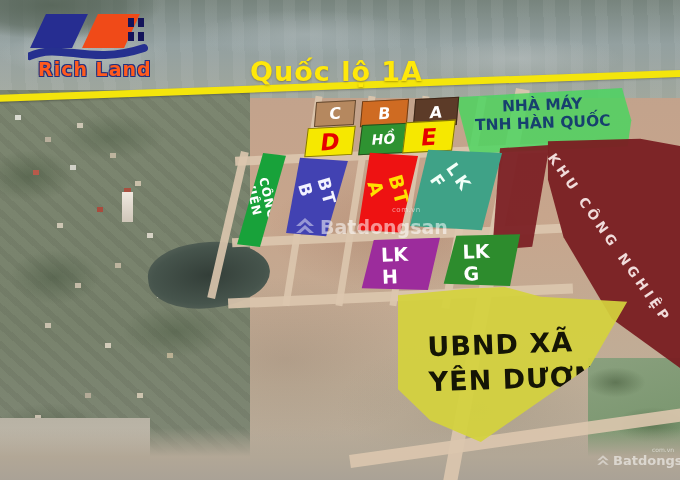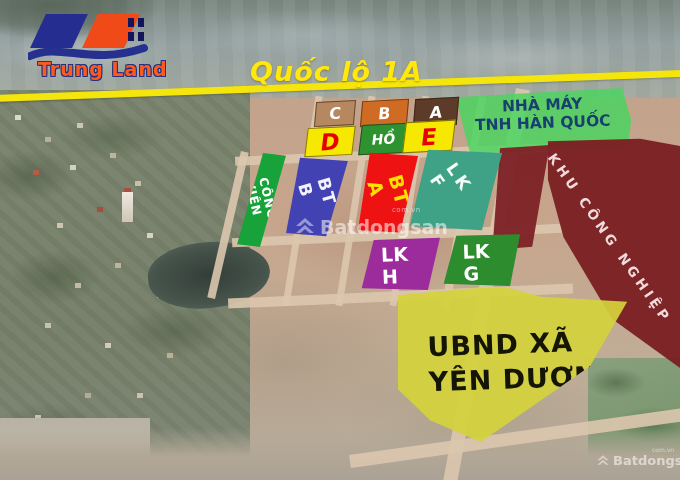--- a/index.html
+++ b/index.html
@@ -62,21 +62,21 @@
   .road.r-v3{left:406px;top:95px;width:7px;height:212px;transform:rotate(9deg);}
   .road.r-v4{left:460px;top:95px;width:8px;height:215px;transform:rotate(10deg);}
   .road.r-park{left:224px;top:150px;width:8px;height:150px;transform:rotate(13deg);}
   .road.r-main{left:516px;top:88px;width:14px;height:412px;transform:rotate(10.5deg);transform-origin:top left;}
   .road.r-bot{left:350px;top:455px;width:360px;height:13px;transform:rotate(-8deg);transform-origin:left center;}
 
   
   .highway-line{left:-5px;top:95px;width:695px;height:7px;transform:rotate(-2.1deg);
     transform-origin:left center;box-shadow:0 1px 2px rgba(0,0,0,.25);}
   .highway-label{left:250px;top:56px;font-size:27px;font-weight:600;color:#ffe80a;
-    text-shadow:0 1px 2px rgba(80,60,0,.4);letter-spacing:1px;font-style:italic;}
+    text-shadow:0 1px 2px rgba(80,60,0,.4);letter-spacing:1px;}
 
   
   .logo{left:10px;top:2px;width:160px;height:84px;}
   .logo .p-blue{position:absolute;left:28px;top:12px;width:42px;height:34px;
     transform:skewX(-25deg);background:#262d91;}
   .logo .p-orange{position:absolute;left:80px;top:12px;width:42px;height:34px;
     transform:skewX(-25deg);background:#f04a18;}
   .logo .win{position:absolute;width:6px;height:9px;background:#14145a;}
   .logo .w1{left:118px;top:16px;} .logo .w2{left:128px;top:16px;}
   .logo .w3{left:118px;top:30px;} .logo .w4{left:128px;top:30px;}
@@ -240,21 +240,21 @@
   <div class="abs logo">
     <div class="p-blue"></div>
     <div class="p-orange"></div>
     <div class="win w1"></div>
     <div class="win w2"></div>
     <div class="win w3"></div>
     <div class="win w4"></div>
     <svg width="120" height="28" style="position:absolute;left:18px;top:38px;" viewBox="0 0 120 28">
       <path d="M2 16 C 32 2, 62 26, 116 8" fill="none" stroke="#26308f" stroke-width="8" stroke-linecap="round"></path>
     </svg>
-    <div class="brand-text">Trung Land</div>
+    <div class="brand-text">Rich Land</div>
   </div>
 
   <div class="abs wm wm-center">
     <span class="dom">com.vn</span>
     <div class="row">
       <svg width="22" height="22" viewBox="0 0 22 22">
         <path d="M11 2 L20 10 H15.5 L11 6 L6.5 10 H2 Z" fill="rgba(255,255,255,.5)"></path>
         <path d="M11 9 L20 17 H15.5 L11 13 L6.5 17 H2 Z" fill="rgba(255,255,255,.5)"></path>
       </svg>
       <span class="nm">Batdongsan</span>

